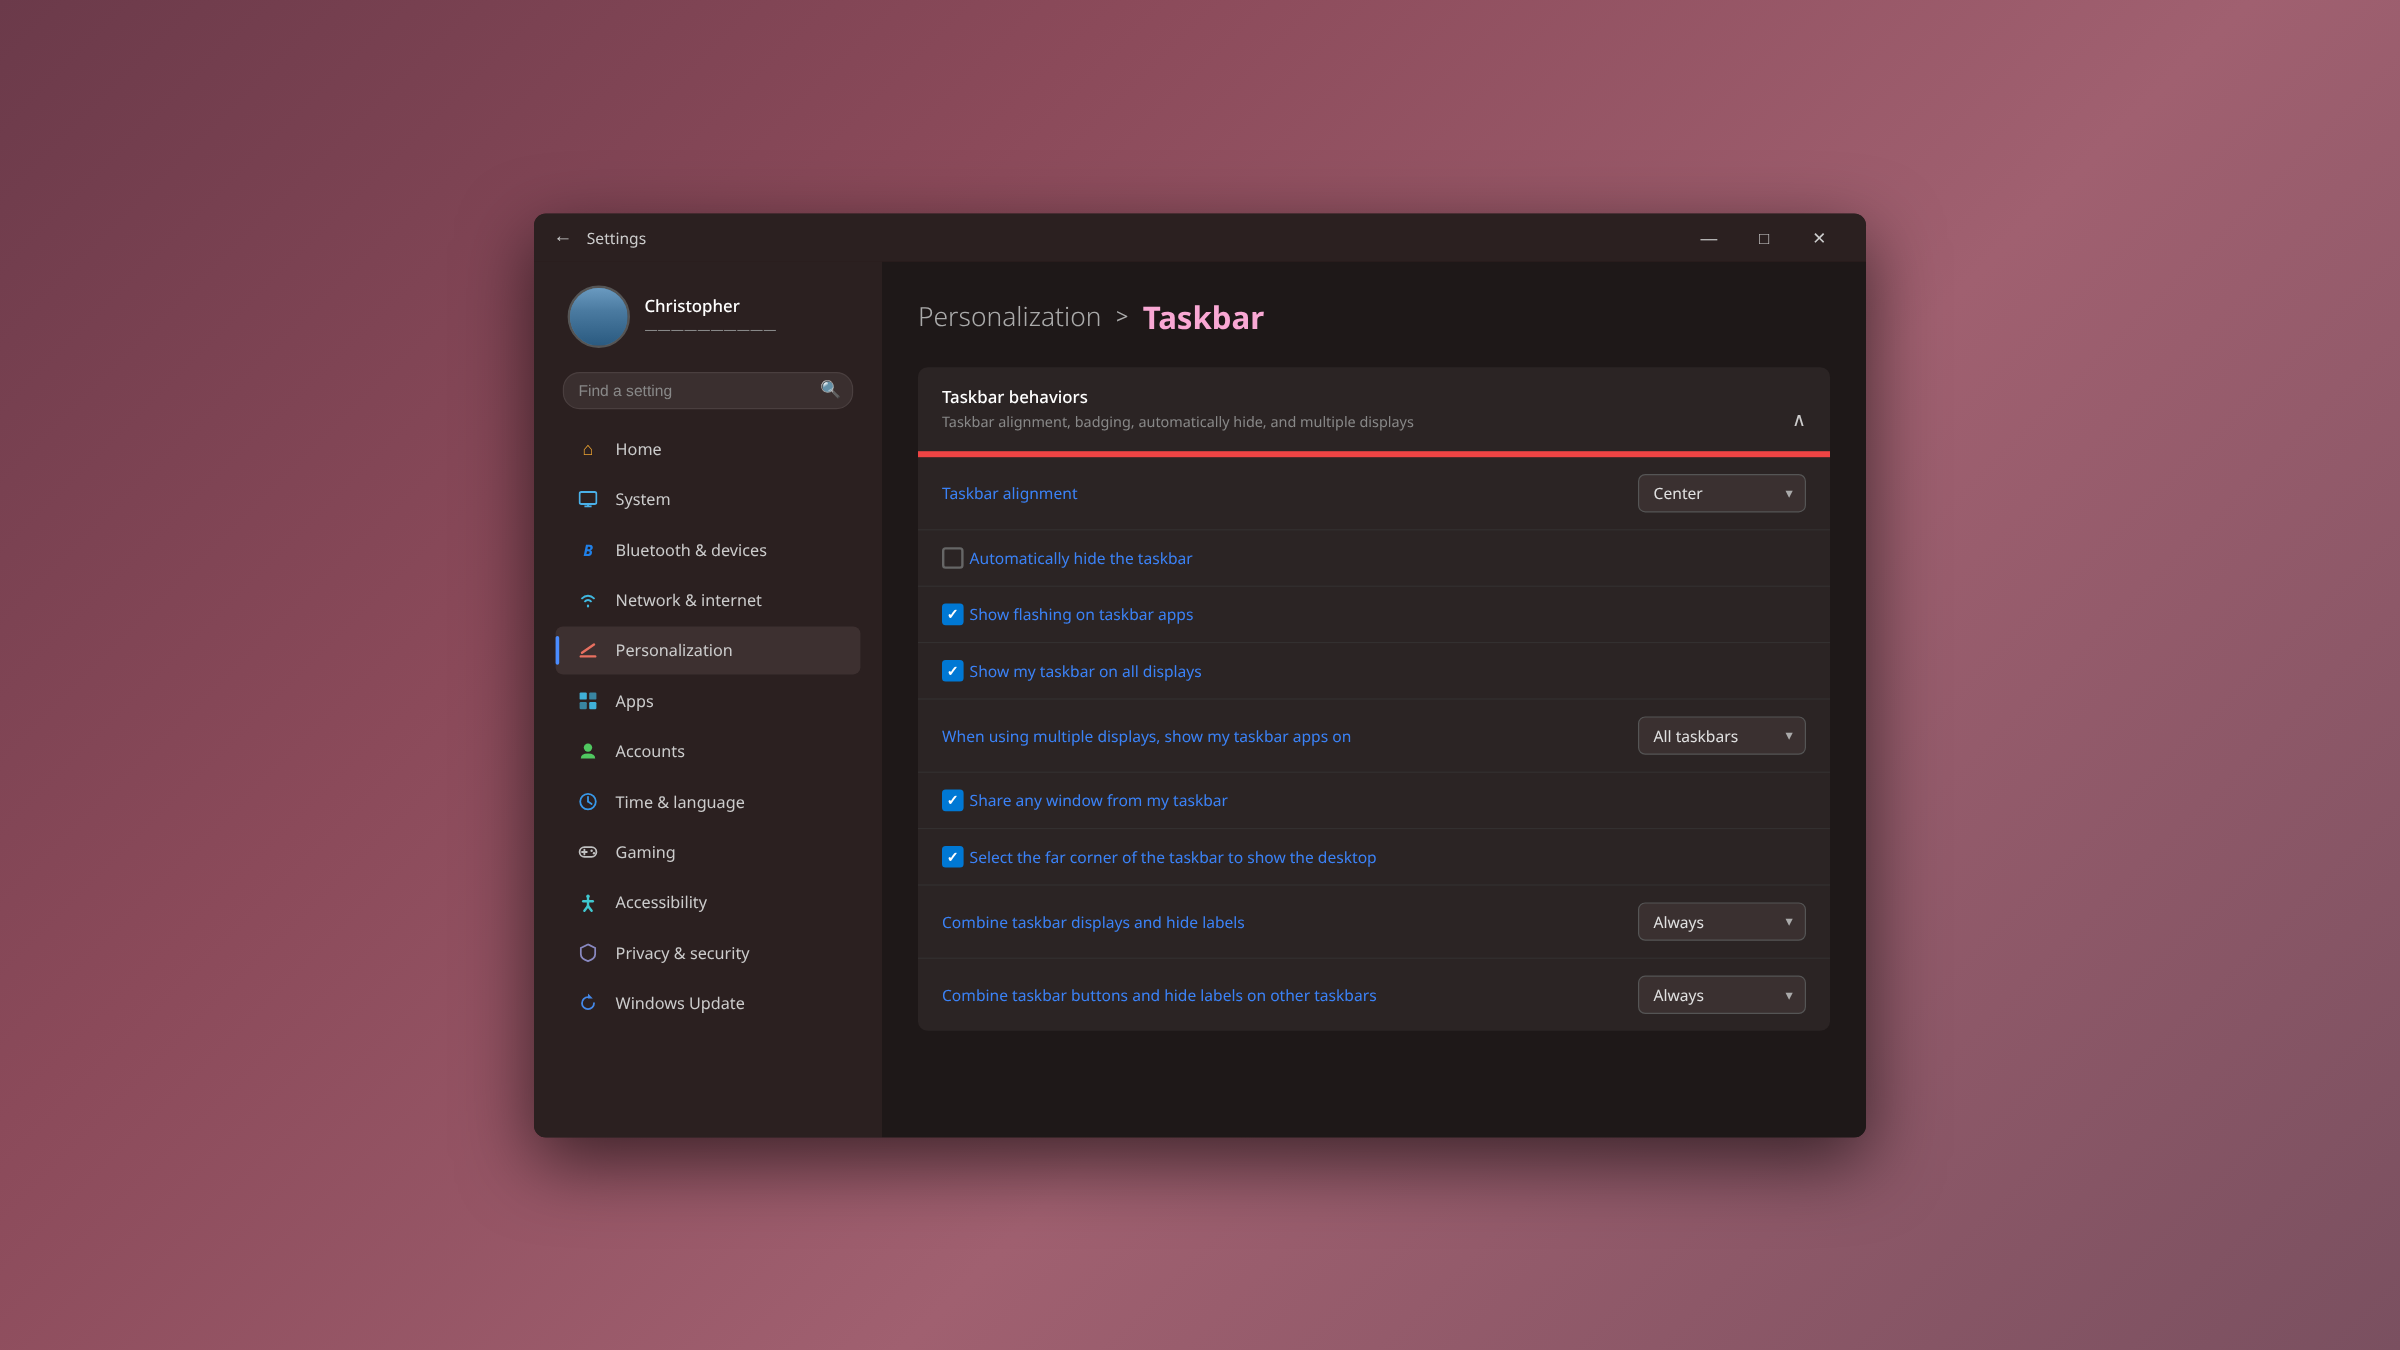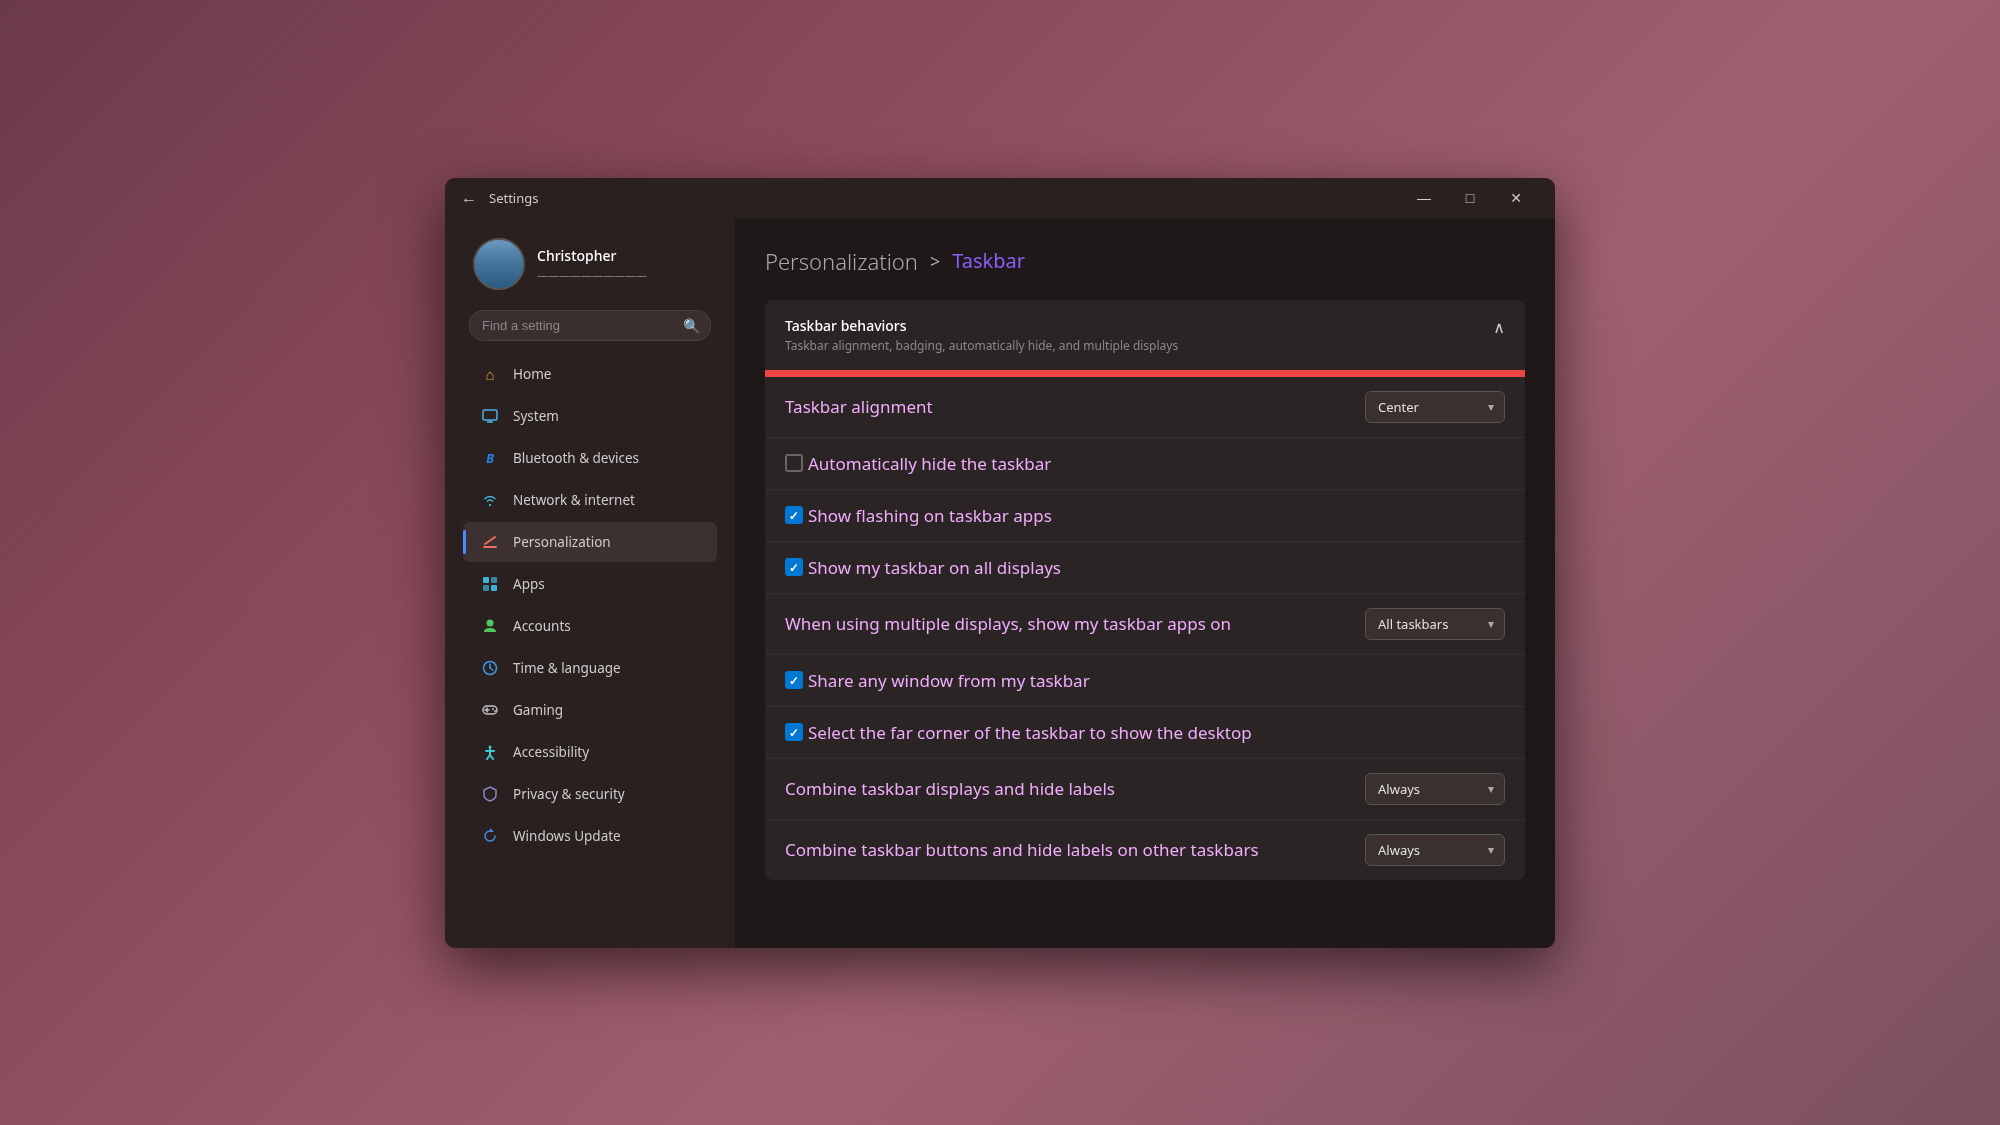--- a/index.html
+++ b/index.html
@@ -211,37 +211,37 @@
       font-size: 22px;
       font-weight: 300;
     }
 
     .breadcrumb-arrow {
       color: #aaa;
       font-size: 18px;
     }
 
     .breadcrumb-current {
-      color: #8b5cf6;
-      font-size: 20px;
-      font-weight: 400;
+      color: #f9a8d4;
+      font-size: 26px;
+      font-weight: 700;
     }
 
     .section-card {
       background: #2b2424;
       border-radius: 8px;
       overflow: hidden;
     }
 
     .section-header {
       display: flex;
-      align-items: flex-start;
+      align-items: flex-end;
       justify-content: space-between;
       padding: 16px 20px;
-      border-bottom: 7px solid #ef4444;
+      border-bottom: 5px solid #ef4444;
       cursor: pointer;
     }
 
     .section-header-left {
       display: flex;
       flex-direction: column;
     }
 
     .section-title {
       color: #fff;
@@ -266,22 +266,22 @@
       justify-content: space-between;
       padding: 14px 20px;
       border-bottom: 1px solid #333030;
     }
 
     .setting-row:last-child {
       border-bottom: none;
     }
 
     .setting-label {
-      color: #f0abfc;
-      font-size: 17px;
+      color: #3b82f6;
+      font-size: 13px;
       text-align: center;
     }
 
     .checkbox-wrap {
       display: flex;
       align-items: center;
       gap: 5px;
     }
 
     .checkbox {

